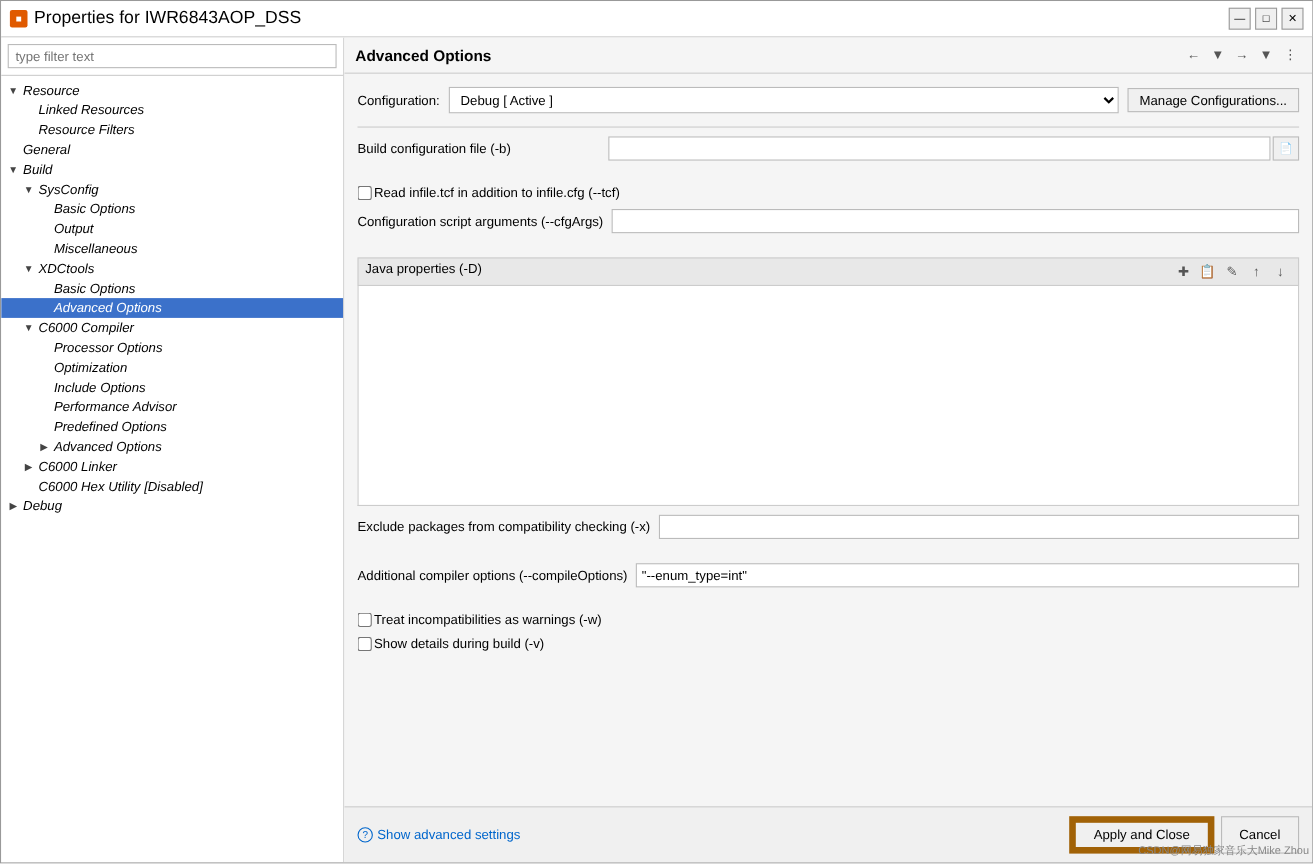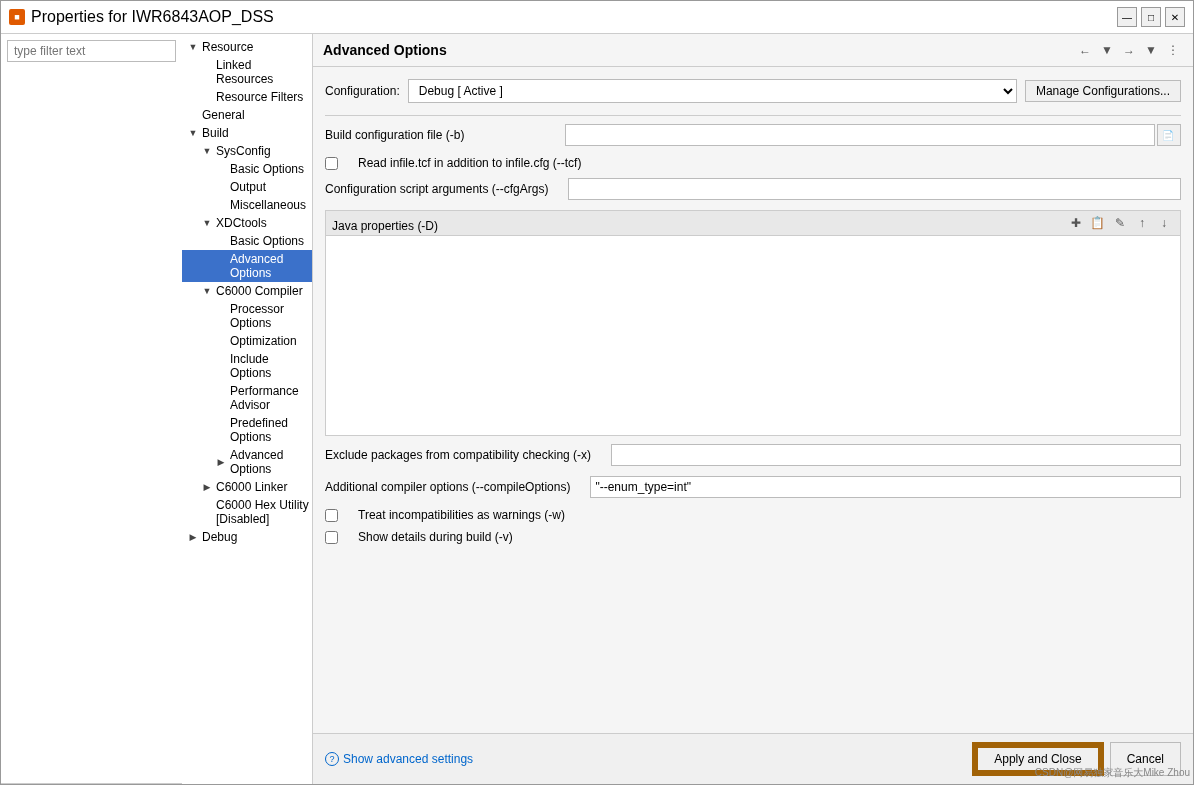--- a/index.html
+++ b/index.html
@@ -58,21 +58,21 @@
       flex: 1;
       overflow: hidden;
     }
 
     
     .left-panel {
       width: 312px;
       background: #fff;
       border-right: 1px solid #ccc;
       display: flex;
-      flex-direction: row;
+      flex-direction: column;
       flex-shrink: 0;
     }
 
     .filter-box {
       padding: 6px;
       border-bottom: 1px solid #ccc;
     }
 
     .filter-input {
       width: 100%;
@@ -108,20 +108,21 @@
       font-size: 9px;
       color: #444;
       flex-shrink: 0;
     }
 
     .tree-item.selected .tree-toggle { color: #fff; }
 
     .tree-label {
       flex: 1;
       padding: 1px 2px;
+      font-style: italic;
     }
 
     
     .indent-0 { padding-left: 4px; }
     .indent-1 { padding-left: 18px; }
     .indent-2 { padding-left: 32px; }
 
     
     .right-panel {
       flex: 1;
@@ -188,22 +189,22 @@
       border: 1px solid #bbb;
       background: #f0f0f0;
       cursor: pointer;
       font-size: 12px;
       white-space: nowrap;
     }
 
     .form-group {
       display: flex;
       align-items: center;
-      gap: 20px;
-      margin-bottom: 10px;
+      gap: 8px;
+      margin-bottom: 22px;
     }
 
     .form-label {
       font-size: 12px;
       min-width: 220px;
     }
 
     .form-input {
       flex: 1;
       padding: 2px 4px;
@@ -224,35 +225,35 @@
       border: 1px solid #bbb;
       background: #f0f0f0;
       cursor: pointer;
       font-size: 10px;
       display: flex; align-items: center; justify-content: center;
     }
 
     .checkbox-row {
       display: flex;
       align-items: center;
-      gap: 20px;
+      gap: 2px;
       margin-bottom: 8px;
     }
 
     .checkbox-row input[type=checkbox] {
       width: 13px; height: 13px;
     }
 
     .java-props-section {
       margin-bottom: 8px;
     }
 
     .java-props-header {
       display: flex;
-      align-items: flex-end;
+      align-items: flex-start;
       justify-content: space-between;
       background: #e8e8e8;
       border: 1px solid #ccc;
       padding: 2px 6px;
       font-size: 12px;
     }
 
     .java-props-body {
       border: 1px solid #ccc;
       border-top: none;

